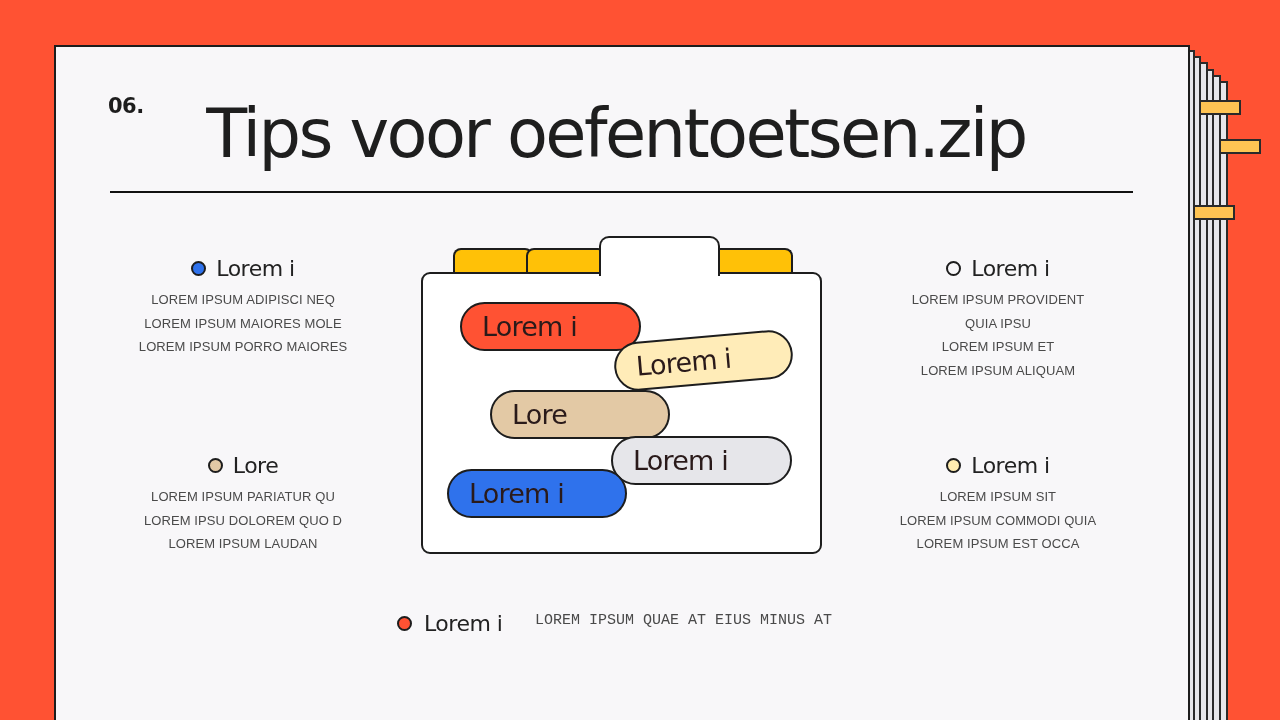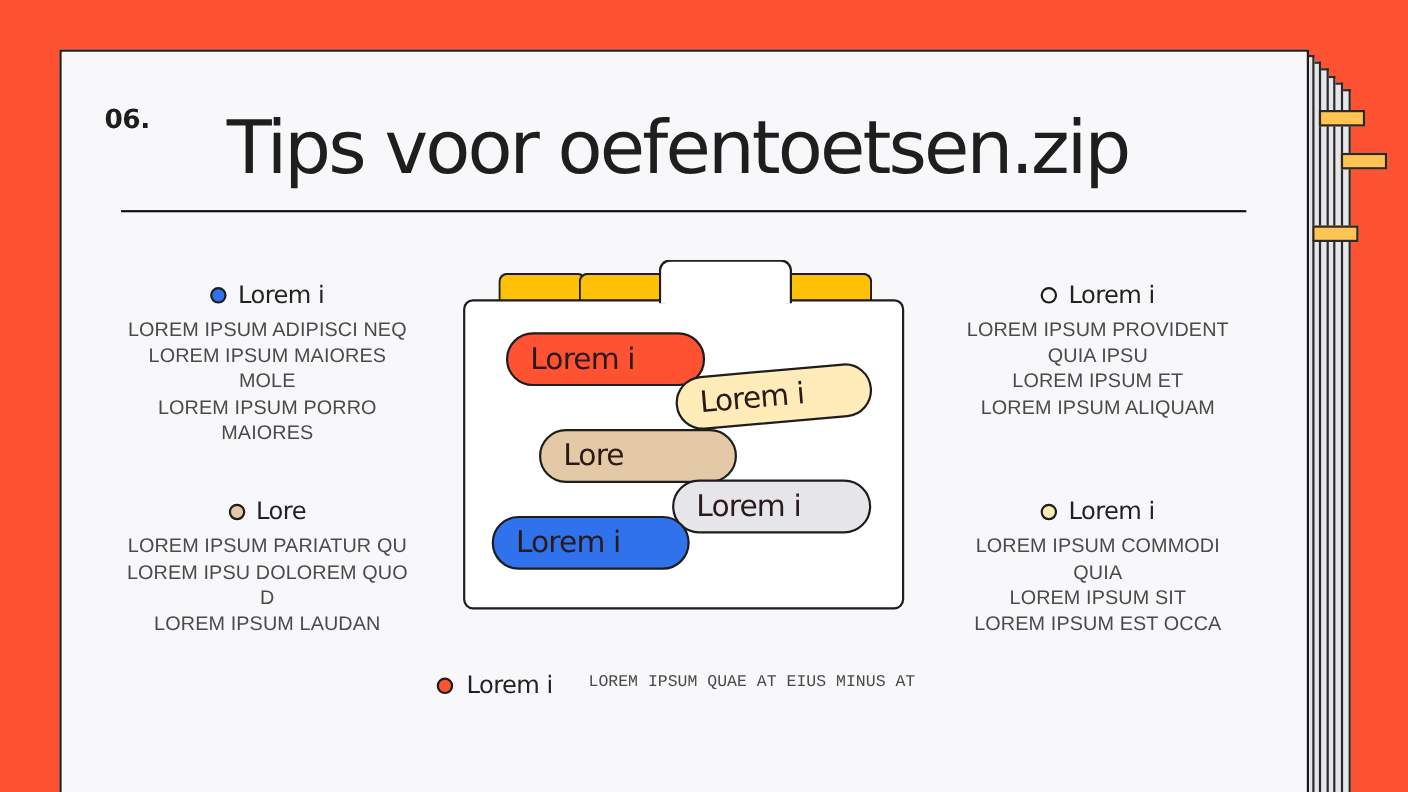--- a/index.html
+++ b/index.html
@@ -15,42 +15,42 @@
     }
     .side-tab {
       position: absolute; background: #FFC453; border: 2px solid #2a2a2a;
       box-sizing: border-box; height: 15px;
     }
     .page {
       position: absolute; left: 54px; top: 45px; width: 1136px; height: 700px;
       background: #F8F7F9; border: 2px solid #1d1d1d; box-sizing: border-box;
     }
     .number {
-      position: absolute; left: 95px; top: 94px; font-size: 24px; font-weight: bold;
+      position: absolute; left: 108px; top: 94px; font-size: 21px; font-weight: bold;
       color: #1d1d1d; letter-spacing: -0.5px;
     }
     .title {
       position: absolute; left: 0; width: 1232px; top: 96px; text-align: center;
       font-size: 67px; color: #1e1e1e; letter-spacing: -2.6px; line-height: 76px;
     }
     .divider {
       position: absolute; left: 110px; top: 191px; width: 1023px; height: 2px; background: #111;
     }
     .item { position: absolute; text-align: center; }
     .item .head {
       display: flex; align-items: center; justify-content: center; gap: 10px;
       font-size: 22px; color: #222; letter-spacing: -0.5px; height: 30px;
     }
     .dot {
       width: 11px; height: 11px; border-radius: 50%; border: 2px solid #1d1d1d;
       box-sizing: content-box; display: inline-block;
     }
     .item .desc {
       font-family: "Liberation Sans", sans-serif;
-      font-size: 18px; color: #4a4a4a; line-height: 23.5px; margin-top: 5px;
+      font-size: 13px; color: #4a4a4a; line-height: 23.5px; margin-top: 5px;
       letter-spacing: 0.1px;
     }
     .folder-tab {
       position: absolute; border: 2.5px solid #1d1d1d; border-bottom: none;
       border-radius: 8px 8px 0 0; box-sizing: border-box;
     }
     .folder {
       position: absolute; left: 421px; top: 272px; width: 401px; height: 282px;
       background: #FFFFFF; border: 2.5px solid #1d1d1d; border-radius: 9px; box-sizing: border-box;
     }
@@ -125,22 +125,22 @@
     <div>LOREM IPSUM ALIQUAM</div>
   </div>
 </div>
 
 <div class="item" style="left:878px; top:450px; width:240px;">
   <div class="head">
     <span class="dot" style="background:#FFECB0;"></span>
     <span>Lorem i</span>
   </div>
   <div class="desc">
+    <div>LOREM IPSUM SIT</div>
     <div>LOREM IPSUM COMMODI QUIA</div>
-    <div>LOREM IPSUM SIT</div>
     <div>LOREM IPSUM EST OCCA</div>
   </div>
 </div>
 
 <div>
   <div class="folder-tab" style="left:453px; top:248px; width:80px; height:26px; background:#FFC107;"></div>
   <div class="folder-tab" style="left:526px; top:248px; width:80px; height:26px; background:#FFC107;"></div>
   <div class="folder-tab" style="left:712px; top:248px; width:81px; height:26px; background:#FFC107;"></div>
   <div class="folder"></div>
   <div class="folder-tab" style="left:599px; top:236px; width:121px; height:40px; background:#FFFFFF; border-radius:10px 10px 0 0;"></div>

